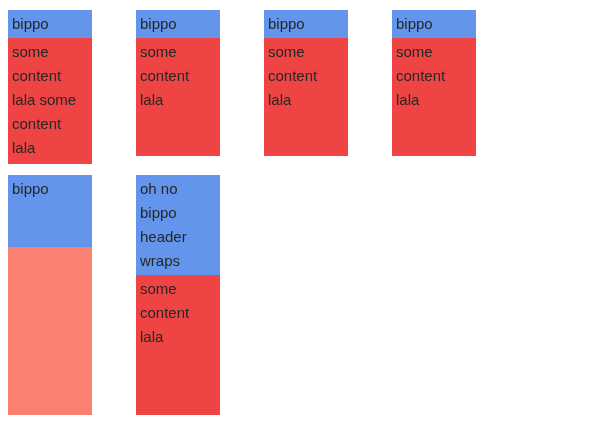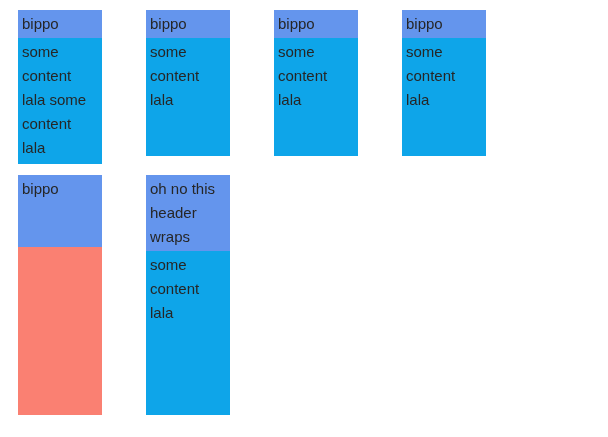--- a/index.html
+++ b/index.html
@@ -14,21 +14,21 @@
     font-family: "Liberation Sans", sans-serif;
     font-size: 15px;
     color: #262626;
     overflow: hidden;
   }
 
   .board {
     box-sizing: border-box;
     width: 608px;
     height: 437px;
-    padding: 10px 0 0 18px;
+    padding: 10px 0 0 8px;
     display: flex;
     flex-wrap: wrap;
     align-content: flex-start;
   }
 
   .card-row {
     display: flex;
     flex-wrap: nowrap;
     align-items: stretch;
     width: 100%;
@@ -58,21 +58,21 @@
     overflow-wrap: break-word;
     flex: 0 0 auto;
   }
 
   
   .row-2 .card-header {
     min-height: 72px;
   }
 
   .card-body {
-    background: #0ea5e9;
+    background: #ef4444;
     box-sizing: border-box;
     padding: 2px 4px 4px 4px;
     line-height: 24px;
     font-size: 15px;
     color: #262626;
     flex: 1 1 auto;
     word-wrap: break-word;
     overflow-wrap: break-word;
   }
 </style>
@@ -105,19 +105,19 @@
 
   </div>
 
   <div class="card-row row-2">
 
     <div class="card">
       <div class="card-header">bippo</div>
     </div>
 
     <div class="card">
-      <div class="card-header">oh no this header wraps</div>
+      <div class="card-header">oh no bippo header wraps</div>
       <div class="card-body">some content lala</div>
     </div>
 
   </div>
 
 </div>
 
 </body></html>

